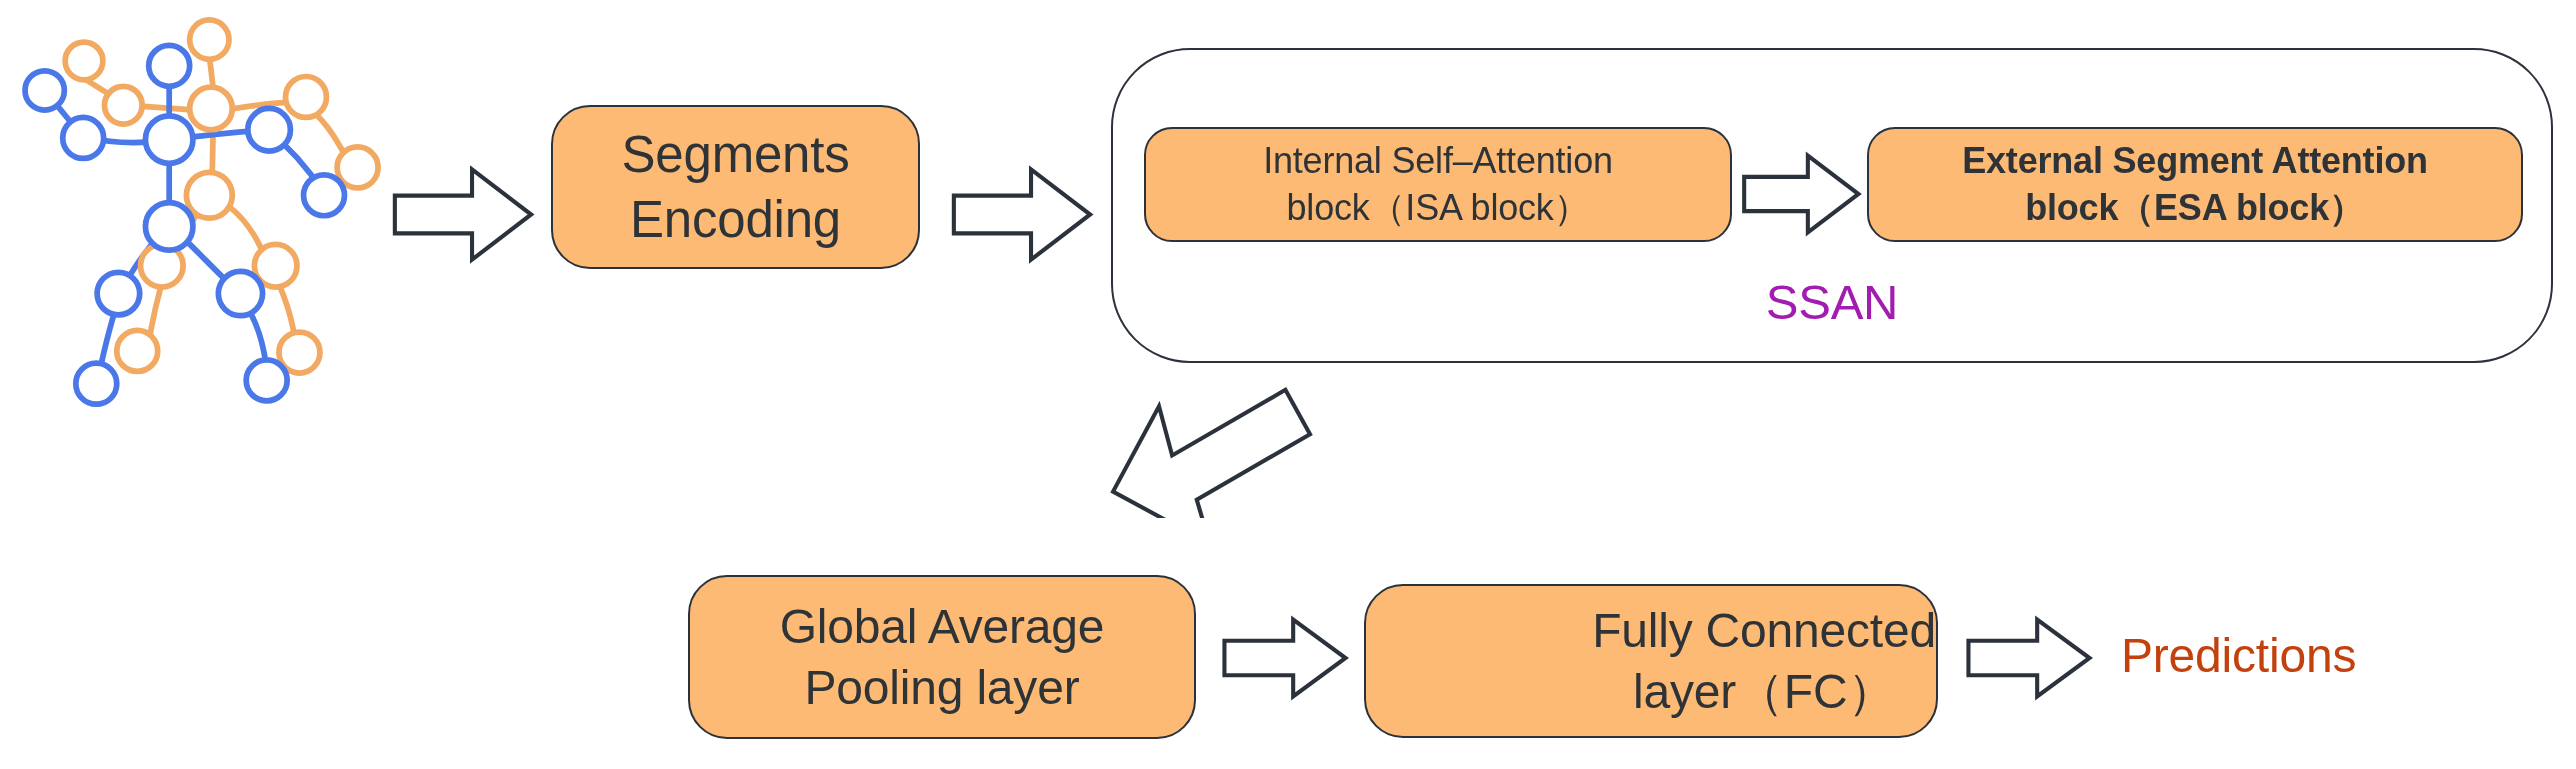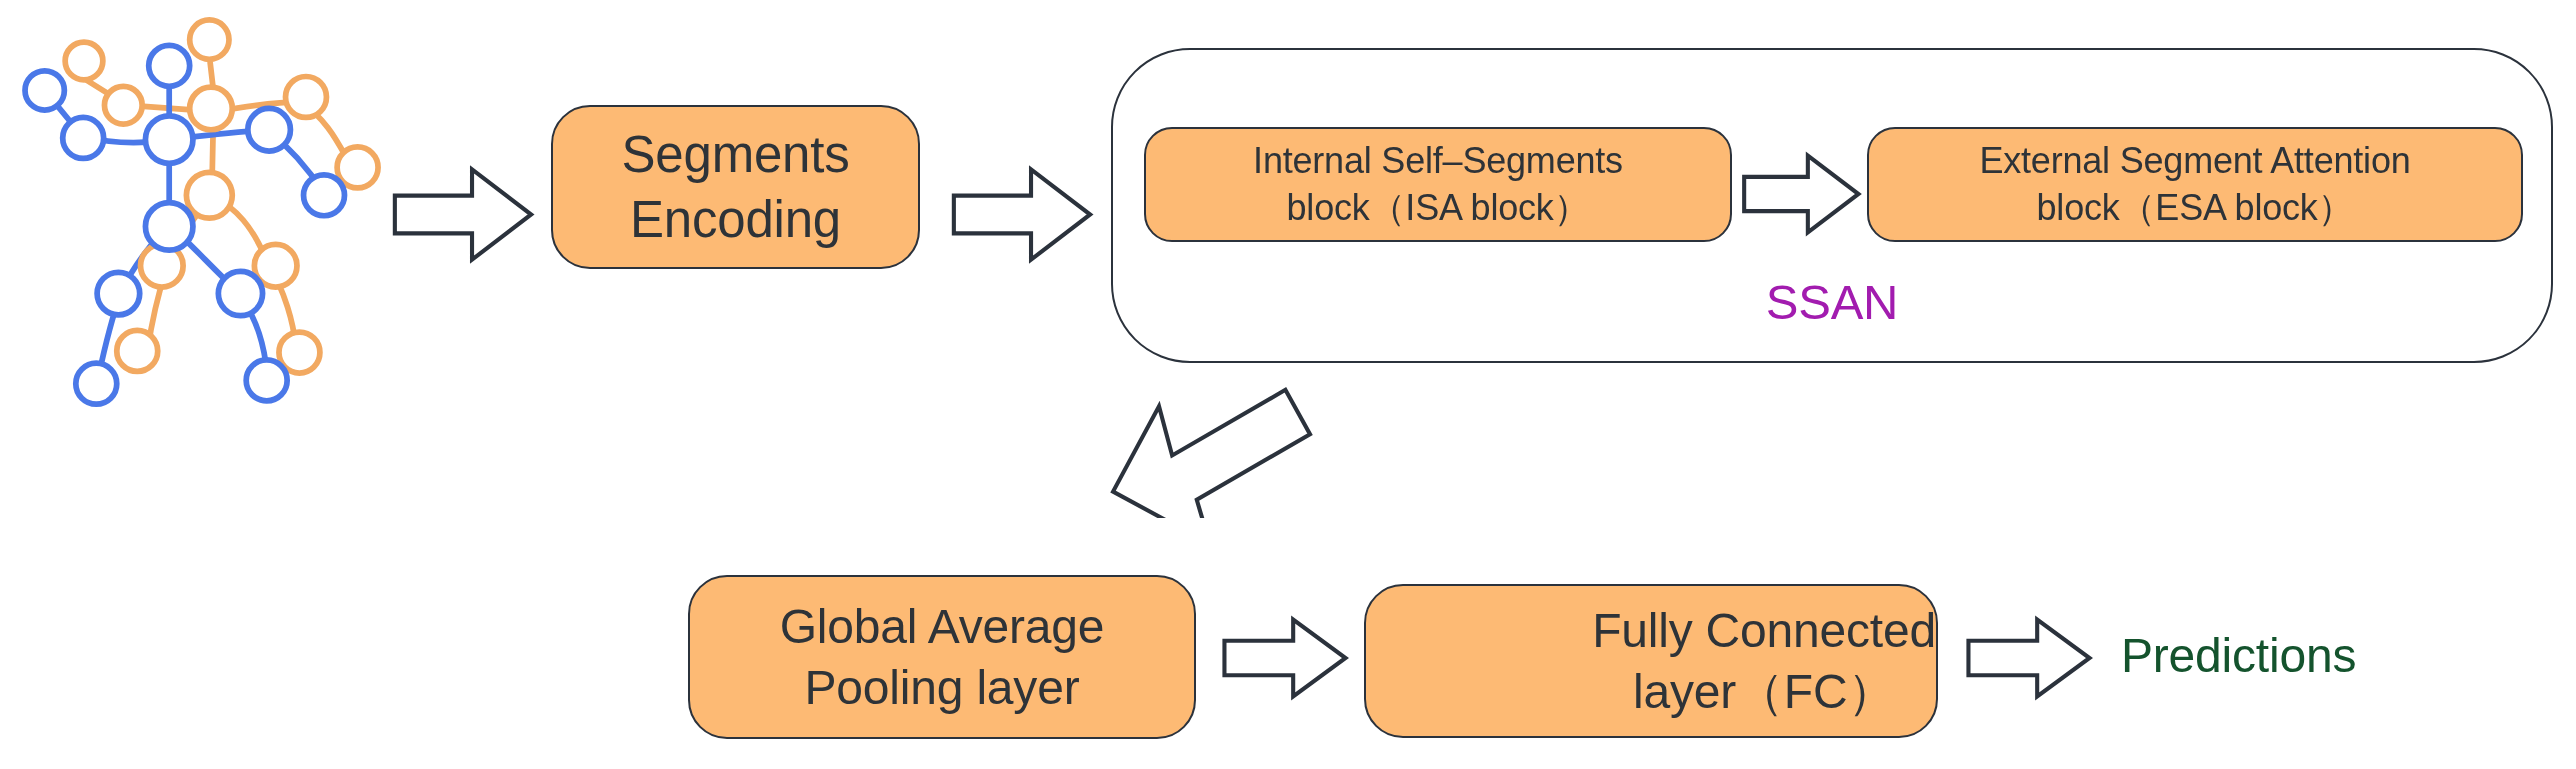--- a/index.html
+++ b/index.html
@@ -50,21 +50,21 @@
   .group-caption {
     position: absolute;
     text-align: center;
     color: #a21caf;
     letter-spacing: -0.2px;
   }
 
   
   .plain-text {
     position: absolute;
-    color: #14532d;
+    color: #c2410c;
     letter-spacing: -0.2px;
     white-space: nowrap;
   }
 
   
   .arrow { position: absolute; }
   .arrow svg { display: block; width: 100%; height: 100%; }
 
   
   .skeleton { position: absolute; }
@@ -153,31 +153,31 @@
   <div class="arrow" style="left:944px; top:161px; width:156px; height:107px;">
     <svg viewBox="0 0 190 130" xmlns="http://www.w3.org/2000/svg">
       <path d="M12 42 L106 42 L106 10 L178 65 L106 120 L106 88 L12 88 Z" fill="#ffffff" stroke="#2b323c" stroke-width="5" stroke-linejoin="miter"></path>
     </svg>
   </div>
 
   <div class="group-box" style="left:1111px; top:48px; width:1442px; height:315px;">
   </div>
 
   <div class="node" style="left:1144px; top:127px; width:588px; height:115px; font-size:36px; border-radius:28px; border-width:2.5px;">
-    <span class="node-label">Internal Self–Segments
+    <span class="node-label">Internal Self–Attention
 block（ISA block）</span>
   </div>
 
   <div class="arrow" style="left:1736px; top:149px; width:129px; height:90px;">
     <svg viewBox="0 0 158 110" xmlns="http://www.w3.org/2000/svg">
       <path d="M10 34 L88 34 L88 8 L150 55 L88 102 L88 76 L10 76 Z" fill="#ffffff" stroke="#2b323c" stroke-width="5" stroke-linejoin="miter"></path>
     </svg>
   </div>
 
-  <div class="node" style="left:1867px; top:127px; width:656px; height:115px; font-size:36px; border-radius:28px; border-width:2.5px;">
+  <div class="node" style="left:1867px; top:127px; width:656px; height:115px; font-size:36px; border-radius:28px; border-width:2.5px;font-weight:bold;">
     <span class="node-label">External Segment Attention
 block（ESA block）</span>
   </div>
 
   <div class="group-caption" style="left:1111px; top:274px; width:1442px; font-size:49px;">
     <span>SSAN</span>
   </div>
 
   <div class="arrow" style="left:1095px; top:370px; width:238px; height:148px;">
     <svg viewBox="0 0 290 180" xmlns="http://www.w3.org/2000/svg">

